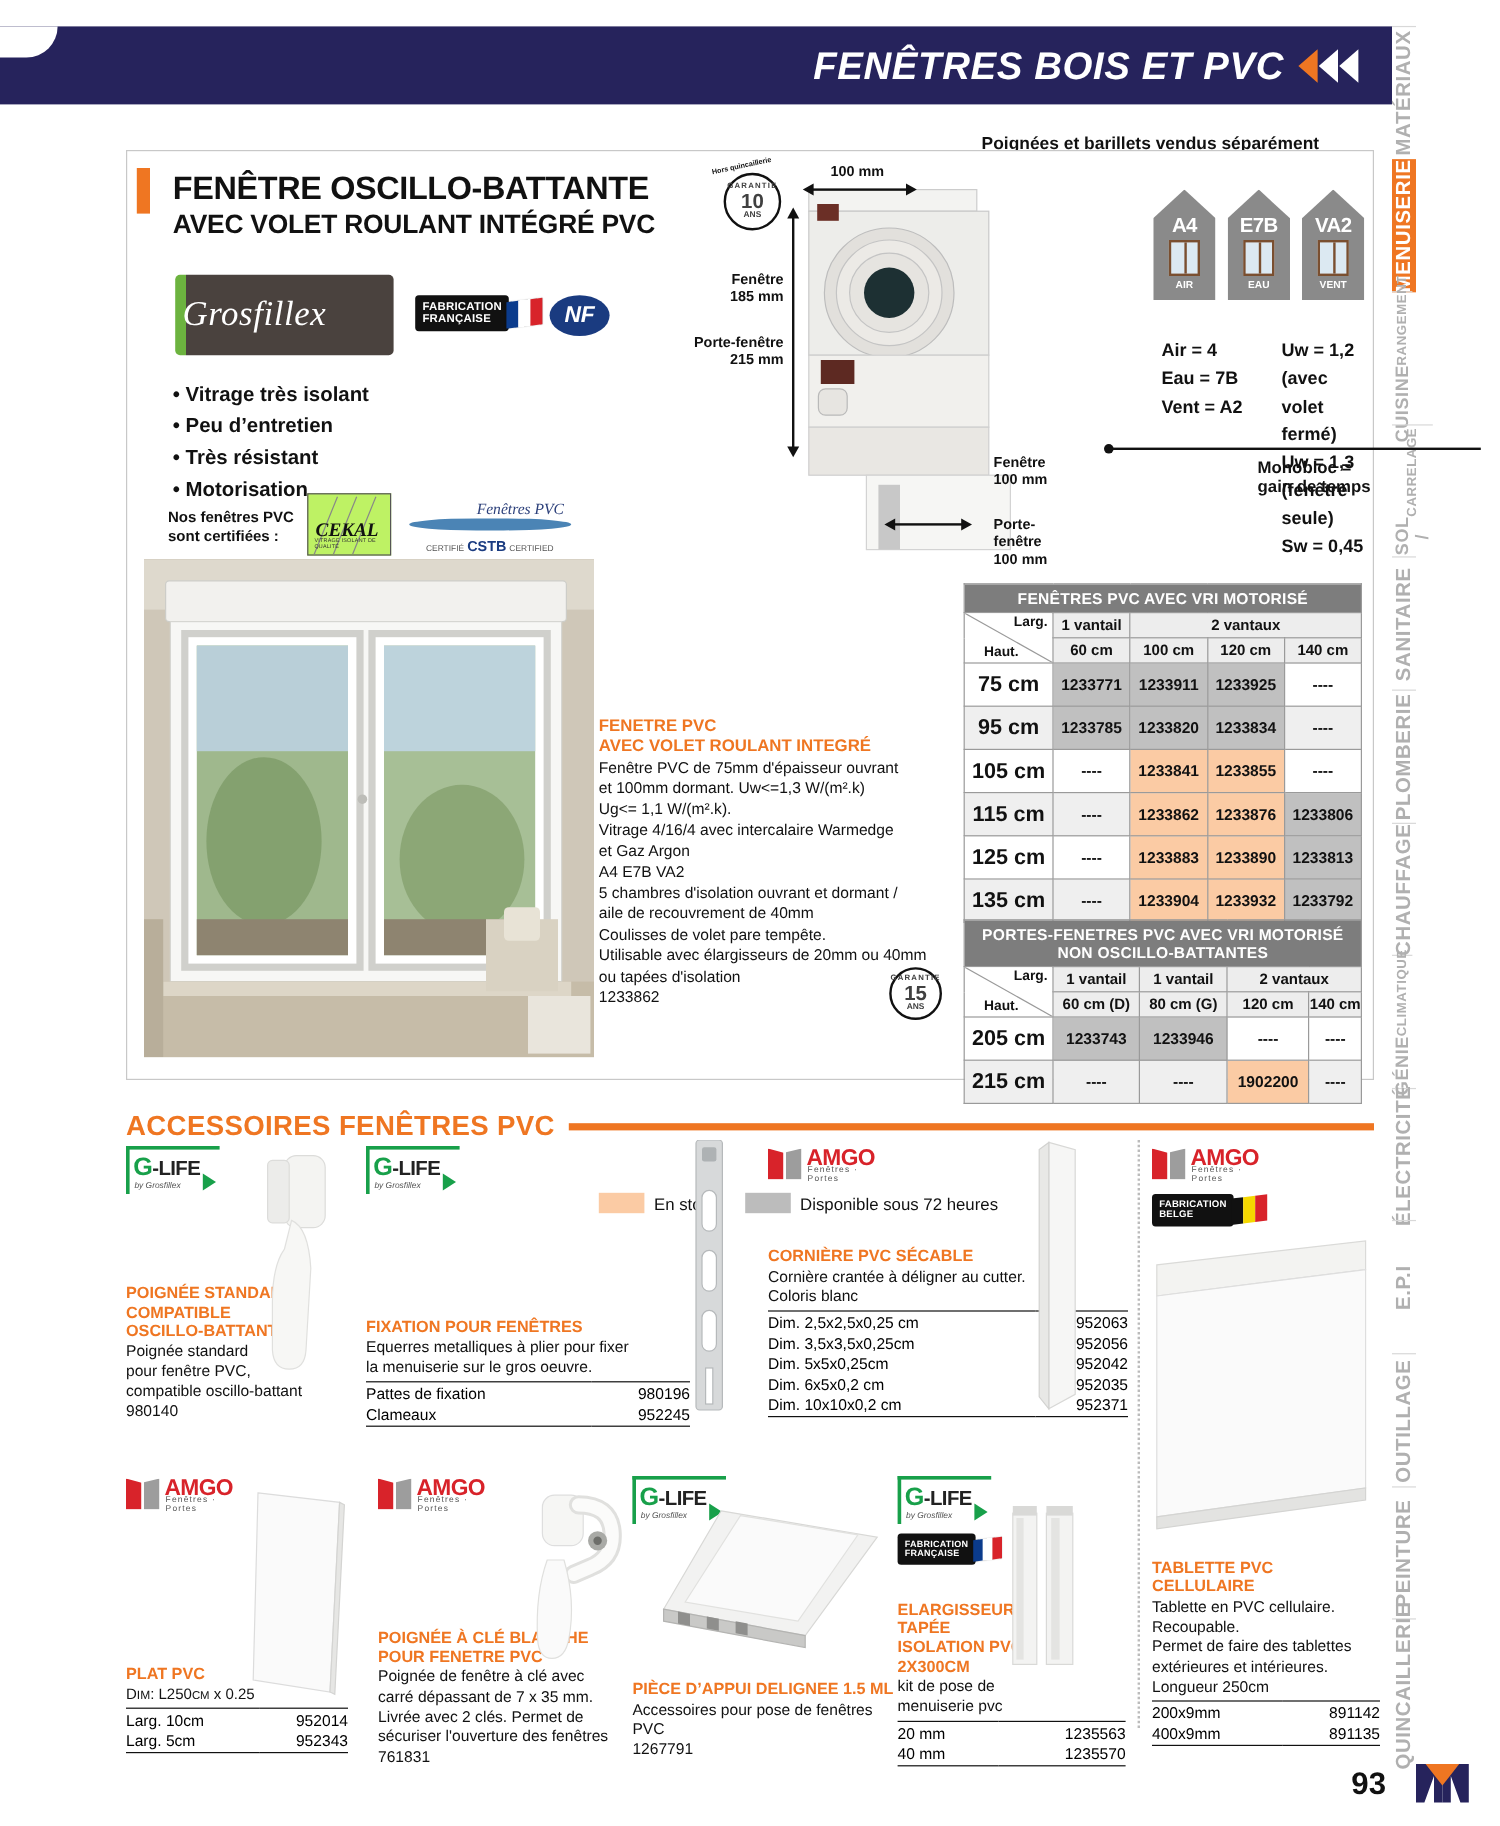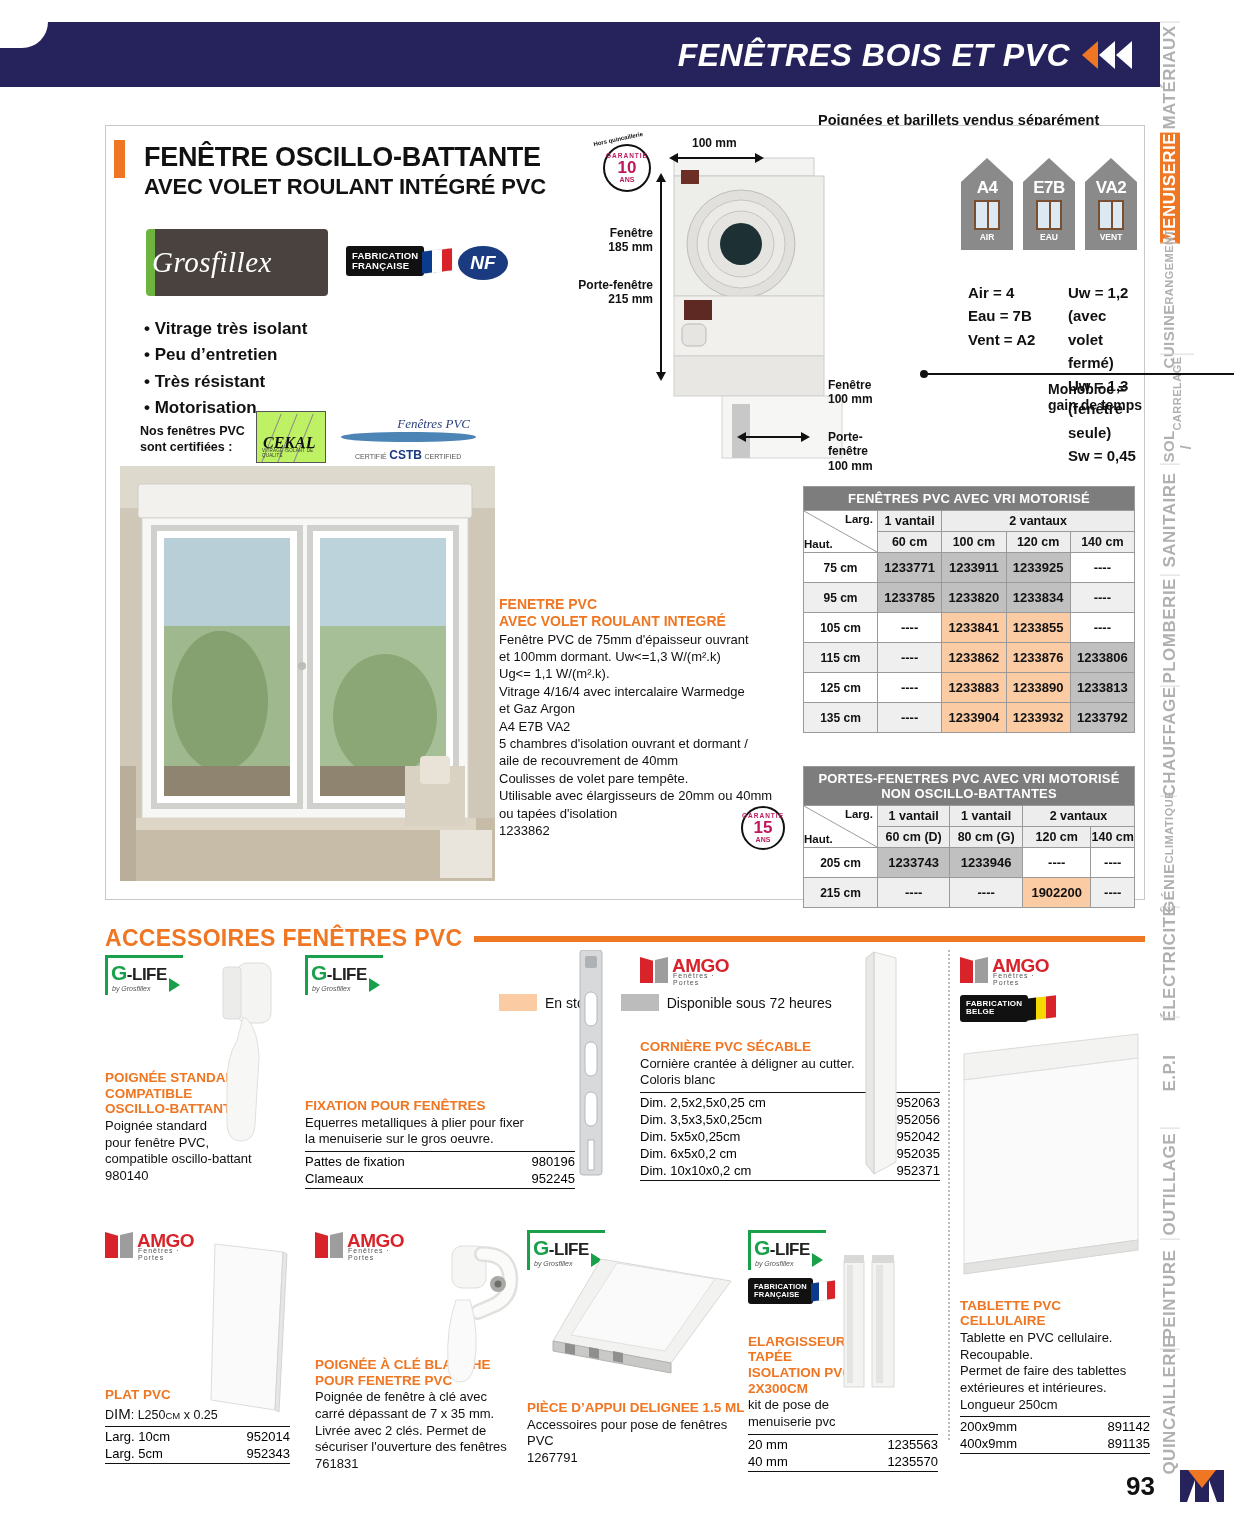--- a/index.html
+++ b/index.html
@@ -85,21 +85,21 @@
     letter-spacing: -0.2px;
   }
   
   .stamp {
     position: absolute;
     border-radius: 50%;
     border: 2px solid #111;
     background: #fff;
     display: flex; flex-direction: column;
     align-items: center; justify-content: center;
-    font-weight: bold; color: #be185d; line-height: 1;
+    font-weight: bold; color: #404040; line-height: 1;
   }
   .stamp .num { font-size: 17px; }
   .stamp .ans { font-size: 7px; }
   .stamp .gar { font-size: 6.5px; letter-spacing: 1px; }
   .stamp-hq {
     position: absolute; font-size: 6px; font-weight: bold;
     color: #111; white-space: nowrap;
   }
 
   
@@ -243,23 +243,23 @@
 
   
   .tbl { position:absolute; border-collapse:collapse; font-size:13px; }
   .tbl td, .tbl th { border:1px solid #9a9a9a; text-align:center;
     font-weight:bold; color:#111; }
   .tbl .cap { background:#7d7d7d; color:#fff; font-size:13px;
     padding:4px 0; letter-spacing:.2px; }
   .tbl .sub { background:#ededed; padding:3px 0; font-size:12.5px; }
   .tbl .corner { background:#fff; width:74px; position:relative; height:42px; }
   .tbl .corner .larg { position:absolute; right:4px; top:2px; font-size:11.5px; }
-  .tbl .corner .haut { position:absolute; left:0; bottom:2px; font-size:11.5px; }
+  .tbl .corner .haut { position:absolute; left:16px; bottom:2px; font-size:11.5px; }
   .tbl .corner .diag { position:absolute; left:0; top:0; width:100%; height:100%; }
-  .tbl .rowh { background:#fff; padding:7px 0; font-size:12px; }
+  .tbl .rowh { background:#fff; padding:7px 0; font-size:18px; }
   .tbl .rowh.alt { background:#efefef; }
   .tbl .c-white { background:#fff; padding:7px 0; }
   .tbl .c-alt   { background:#efefef; padding:7px 0; }
   .tbl .c-grey  { background:#c0c0c0; padding:7px 0; }
   .tbl .c-orange{ background:#fbcba4; padding:7px 0; }
 
   .legend { position:absolute; left: 393px; top: 868px;
     display:flex; align-items:center; gap:8px; font-size:14px; color:#111; }
   .sw { width:38px; height:17px; display:inline-block; }
   .sw.o { background:#fbcba4; }
@@ -799,21 +799,21 @@
 
 <div class="acc" style="left:105px; top:1230px; width:185px;">
   <div class="amgo">
     <div class="b1"></div>
       <div class="b2"></div>
     <div class="t">AMGO</div>
       <div class="s">Fenêtres · Portes</div>
   </div>
   <div style="height:125px"></div>
   <div class="name" id="acc4-name"><span>PLAT PVC</span><br></div>
-  <div class="body" id="acc4-dim" style="font-size:12.5px;"><span>D<span style="font-size:15px">IM</span>: L250<span style="font-size:9.5px">CM</span> x 0.25</span></div>
+  <div class="body" id="acc4-dim" style="font-size:12.5px;"><span>D<span style="font-size:10px">IM</span>: L250<span style="font-size:9.5px">CM</span> x 0.25</span></div>
   <table class="refs" id="acc4-refs">
       <tbody>
         <tr>
           <td>Larg. 10cm</td>
           <td class="ref">952014</td>
         </tr>
         <tr>
           <td>Larg. 5cm</td>
           <td class="ref">952343</td>
         </tr>

